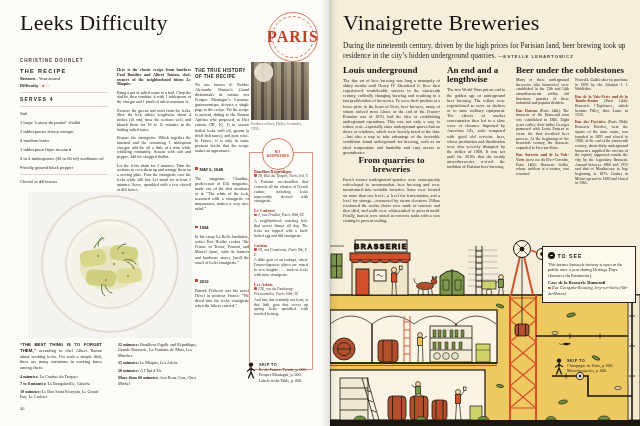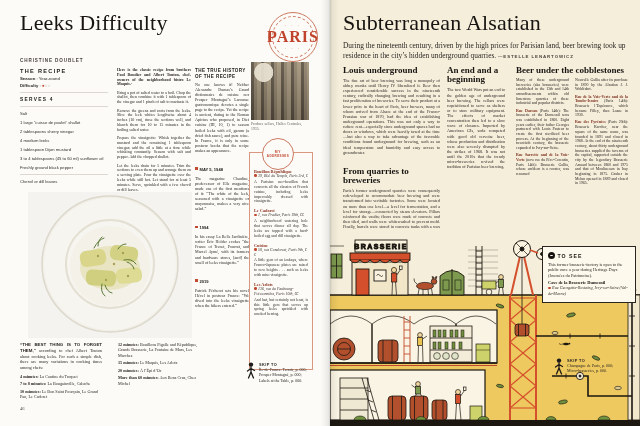--- a/index.html
+++ b/index.html
@@ -206,34 +206,34 @@
     <div class="abs skip" style="left:259px;top:362px;width:48px;">
       <b>SKIP TO</b><br>
       <span>Île-de-France: Terroir, p. 000; Prosper Montagné, p. 000; Labels at the Table, p. 000.</span>
     </div>
 
     <div class="abs pagenum" style="left:20px;top:406px;">46</div>
   </div>
 
   <div class="page" id="pageR">
 
-    <h1 class="t-title abs" style="left:13px;top:10px;margin:0;">Subterranean Alsatian</h1>
+    <h1 class="t-title abs" style="left:13px;top:10px;margin:0;">Vinaigrette Breweries</h1>
     <div class="t-deck abs" style="left:13px;top:41px;width:286px;font-size:7.4px;">
       <span>During the nineteenth century, driven by the high prices for Parisian land, beer brewing took up residence in the city’s hidden underground quarries. </span><span class="t-by" style="font-size:4.4px;">—ESTELLE LENARTOWICZ</span>
     </div>
 
     <div class="abs" style="left:13px;top:66px;width:97px;height:164px;overflow:hidden;">
       <h2 class="sec-head">Louis underground</h2>
       <div class="r-body">The fine art of beer brewing was long a monopoly of abbey monks until Henry IV liberalized it. Beer then experienced considerable success in the nineteenth century, radically changing brewing and resulting in a fast proliferation of breweries. To serve their product at a lower price in the heart of Paris, beer brewers, many of whom arrived from Alsace at the end of the Franco-Prussian war of 1870, had the idea of establishing underground operations. This was not only a way to reduce rent—especially since underground spaces had no doors or windows, which were heavily taxed at the time—but also a way to take advantage of the favorable conditions found underground for brewing, such as an ideal temperature and humidity and easy access to groundwater.</div>
-      <h2 class="sec-head" style="margin-top:12px;">From quarries to breweries</h2>
+      <h2 class="sec-head" style="margin-top:1px;text-align:center;">From quarries to breweries</h2>
       <div class="r-body">Paris’s former underground quarries were consequently redeveloped to accommodate beer brewing and were transformed into veritable factories. Some were located on more than one level—a level for fermentation, and a level for storage—connected by steam elevators. Pillars reinforced the vaults; floors were made of concrete and then tiled, and walls were whitewashed to prevent mold. Finally, barrels were stored in concrete tanks with a wax coating to prevent scaling.</div>
     </div>
 
     <div class="abs" style="left:117px;top:66px;width:58px;height:164px;overflow:hidden;">
-      <h2 class="sec-head">An end and a beginning</h2>
+      <h2 class="sec-head">An end and a lengthwise</h2>
       <div class="r-body">The two World Wars put an end to the golden age of underground beer brewing. The cellars were requisitioned to serve as shelters or to store military equipment. The effects of market concentration then led to a slow wave of closures. Imported by American GIs, soda competed with good old cervoise beer, whose production and distribution were also severely disrupted by the strikes of 1968. It was not until the 2010s that the trendy micro-breweries revived the tradition of Parisian beer brewing.</div>
     </div>
 
     <div class="abs" style="left:186px;top:66px;width:112px;">
       <h2 class="sec-head">Beer under the cobblestones</h2>
       <div style="display:flex;gap:6px;">
         <div class="beer" style="width:53px;height:152px;overflow:hidden;">
           <p>Many of these underground breweries (aka brasseries) were established in the 13th and 14th arrondissements within old limestone quarries of these industrial and popular districts.</p>
           <p><b>Rue Dareau</b><span> (Paris 14th): The brasserie of the Dumesnil sons was established in 1860. Eight years earlier, their father Georges partnered with Louis Pasteur to create the first sterilized beer process. At the beginning of the twentieth century, the brasserie expanded to Ivry-sur-Seine.</span></p>
           <p><b>Rue Sarrette and de la Voie-Verte</b><span> (now rue du Père-Corentin, Paris 14th): Brasserie Gallia, whose emblem is a rooster, was renamed</span></p>

